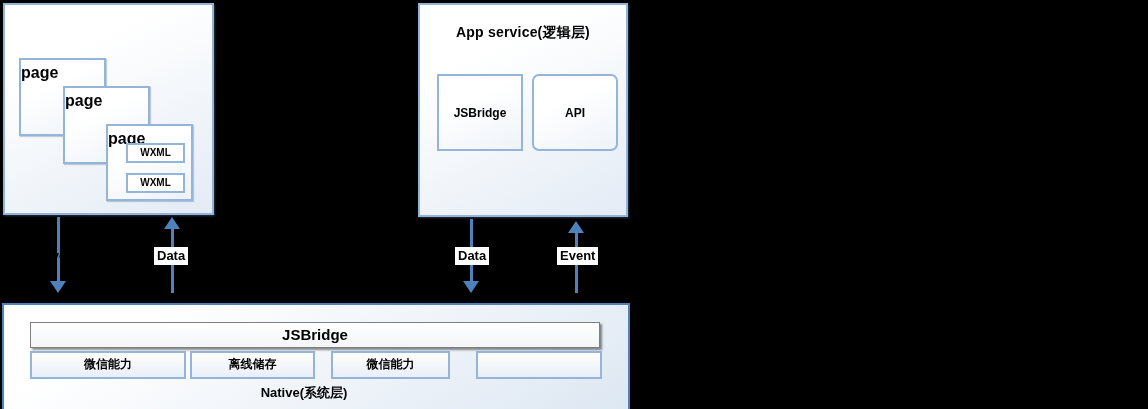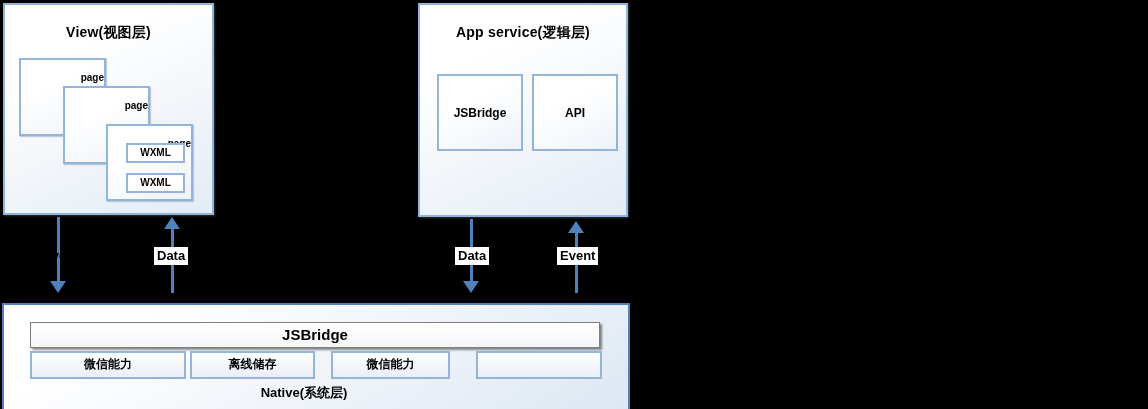--- a/index.html
+++ b/index.html
@@ -38,23 +38,23 @@
     width: 87px; height: 78px;
     border: 2px solid #94b4da;
     background: linear-gradient(155deg, #ffffff 35%, #edf2f9 100%);
     box-shadow: 1px 1px 1px rgba(90,120,160,0.35);
   }
   .page-1 { left: 14px; top: 53px; z-index: 1; }
   .page-2 { left: 58px; top: 81px; z-index: 2; }
   .page-3 { left: 101px; top: 119px; z-index: 3; height: 77px; }
   .page-label {
     display: block;
-    margin-top: 12px;
-    text-align: right;
-    font-size: 10px; font-weight: bold; color: #000;
+    margin-top: 4px;
+    text-align: left;
+    font-size: 16px; font-weight: bold; color: #000;
   }
   .file-box {
     position: absolute;
     left: 18px; width: 59px; height: 20px;
     border: 2px solid #94b4da;
     background: #ffffff;
     text-align: center;
     font-size: 10px; font-weight: bold; color: #000;
     line-height: 16px;
   }
@@ -64,21 +64,21 @@
   
   .module-box {
     position: absolute;
     top: 69px; width: 86px; height: 77px;
     border: 2px solid #94b4da;
     background: linear-gradient(155deg, #ffffff 35%, #eef3f9 100%);
     display: flex; align-items: center; justify-content: center;
     font-size: 12px; font-weight: bold; color: #000;
   }
   .module-manager { left: 17px; }
-  .module-api { left: 112px; }
+  .module-api { left: 112px; border-radius: 7px; }
 
   
   .native-box {
     position: absolute;
     left: 2px; top: 303px; width: 628px; height: 111px;
     border: 2px solid #4f81bd;
     background: linear-gradient(150deg, #ffffff 20%, #eef3f9 60%, #dde7f2 100%);
   }
   .jsbridge-bar {
     position: absolute;
@@ -151,21 +151,20 @@
   .lbl-view-up   { left: 154px; }
   .lbl-app-down  { left: 455px; }
   .lbl-app-up    { left: 557px; }
 </style>
 </head>
 <body>
 
 <div class="canvas">
 
   <div class="layer-box view-box">
-    <div class="layer-title">View(视图层)</div>
 
     <div class="page-box page-1">
       <span class="page-label">page</span>
     </div>
     <div class="page-box page-2">
       <span class="page-label">page</span>
     </div>
     <div class="page-box page-3">
       <span class="page-label">page</span>
       <div class="file-box file-wxml">WXML</div>

